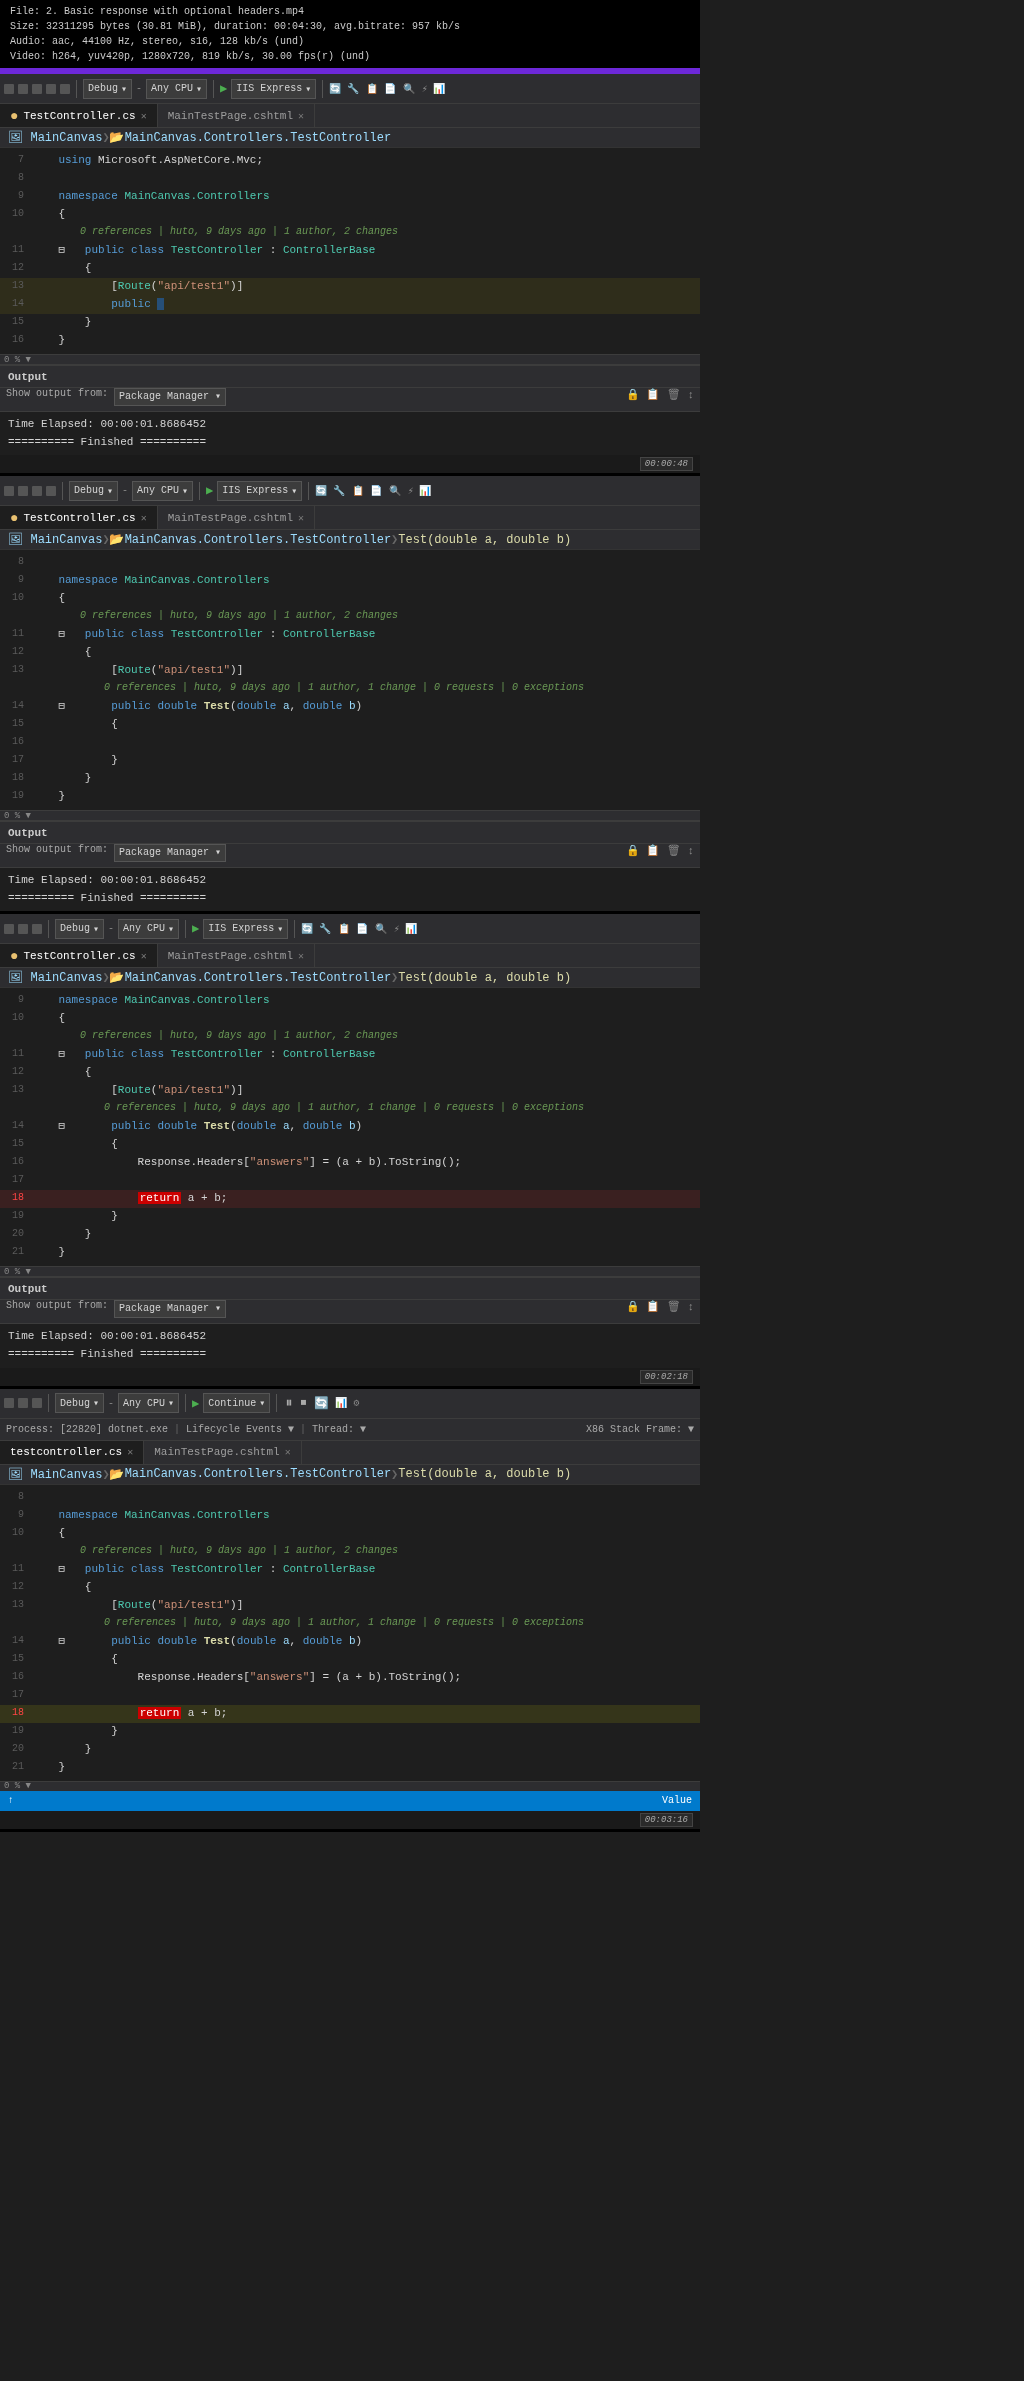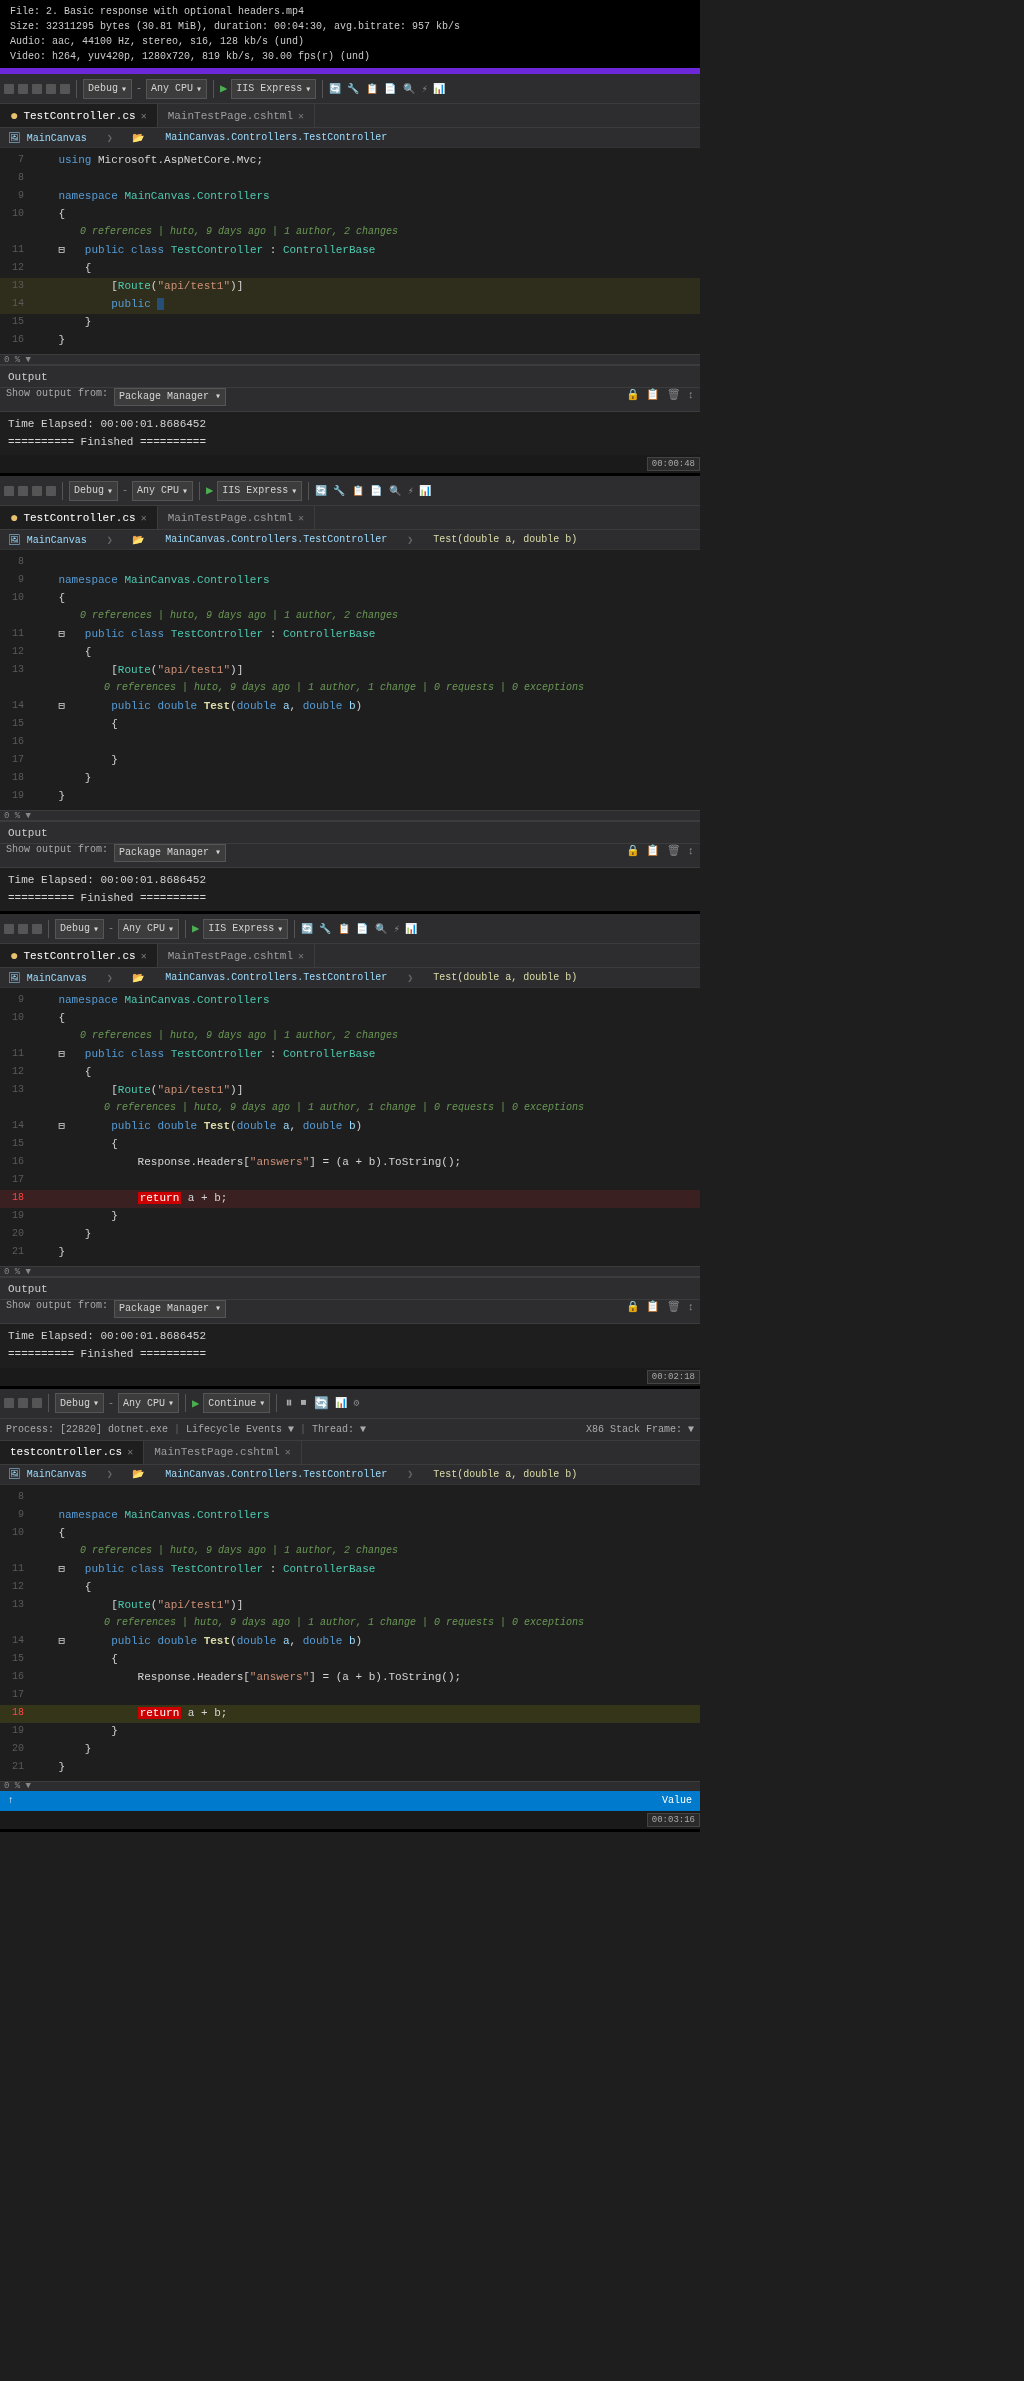--- a/index.html
+++ b/index.html
@@ -90,23 +90,23 @@
       line-height: 1;
     }
 
     
     .breadcrumb {
       background: #2d2d30;
       height: 20px;
       display: flex;
       align-items: center;
       padding: 0 8px;
-      font-size: 10px;
+      font-size: 12px;
       color: #aaa;
-      gap: 20px;
+      gap: 0;
       border-bottom: 1px solid #333;
     }
     .breadcrumb span { color: #9cdcfe; }
 
     
     .code-editor {
       background: #1e1e1e;
       padding: 4px 0;
       position: relative;
       min-height: 200px;
@@ -162,20 +162,21 @@
     }
     .output-header {
       background: #2d2d30;
       height: 22px;
       display: flex;
       align-items: center;
       padding: 0 8px;
       font-size: 11px;
       color: #ccc;
       border-bottom: 1px solid #3c3c3c;
+      font-weight: bold;
     }
     .output-toolbar {
       background: #2d2d30;
       height: 24px;
       display: flex;
       padding: 0 6px;
       gap: 6px;
       border-bottom: 1px solid #3c3c3c;
     }
     .output-label {
@@ -194,24 +195,25 @@
       padding: 4px 8px;
       font-size: 11px;
       color: #d4d4d4;
       line-height: 1.6;
     }
 
     
     .timestamp-badge {
       position: relative;
       text-align: right;
-      padding: 2px 0;
+      padding: 2px 7px;
       font-size: 9px;
       color: #888;
       background: #1a1a1a;
+      font-style: italic;
     }
     .ts-box {
       display: inline-block;
       background: #2a2a2a;
       border: 1px solid #444;
       padding: 1px 4px;
       font-size: 9px;
       color: #aaa;
     }
     .debug-bar-extra {

